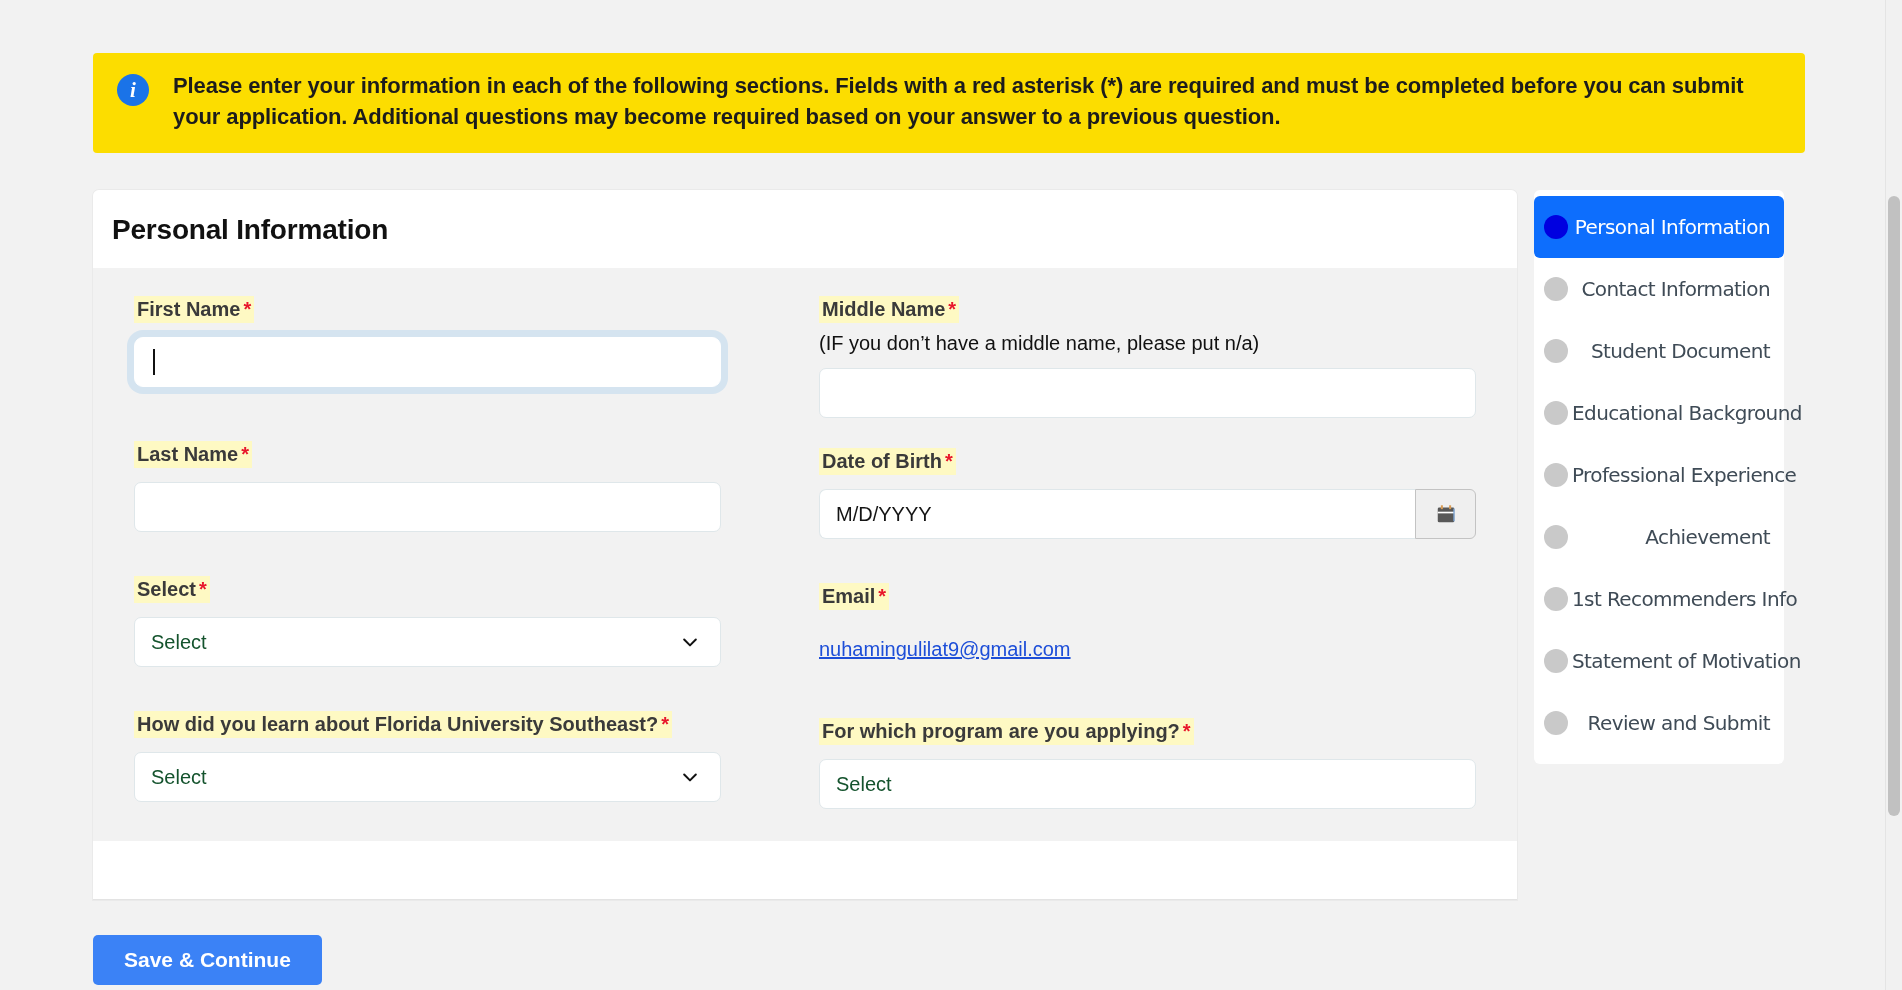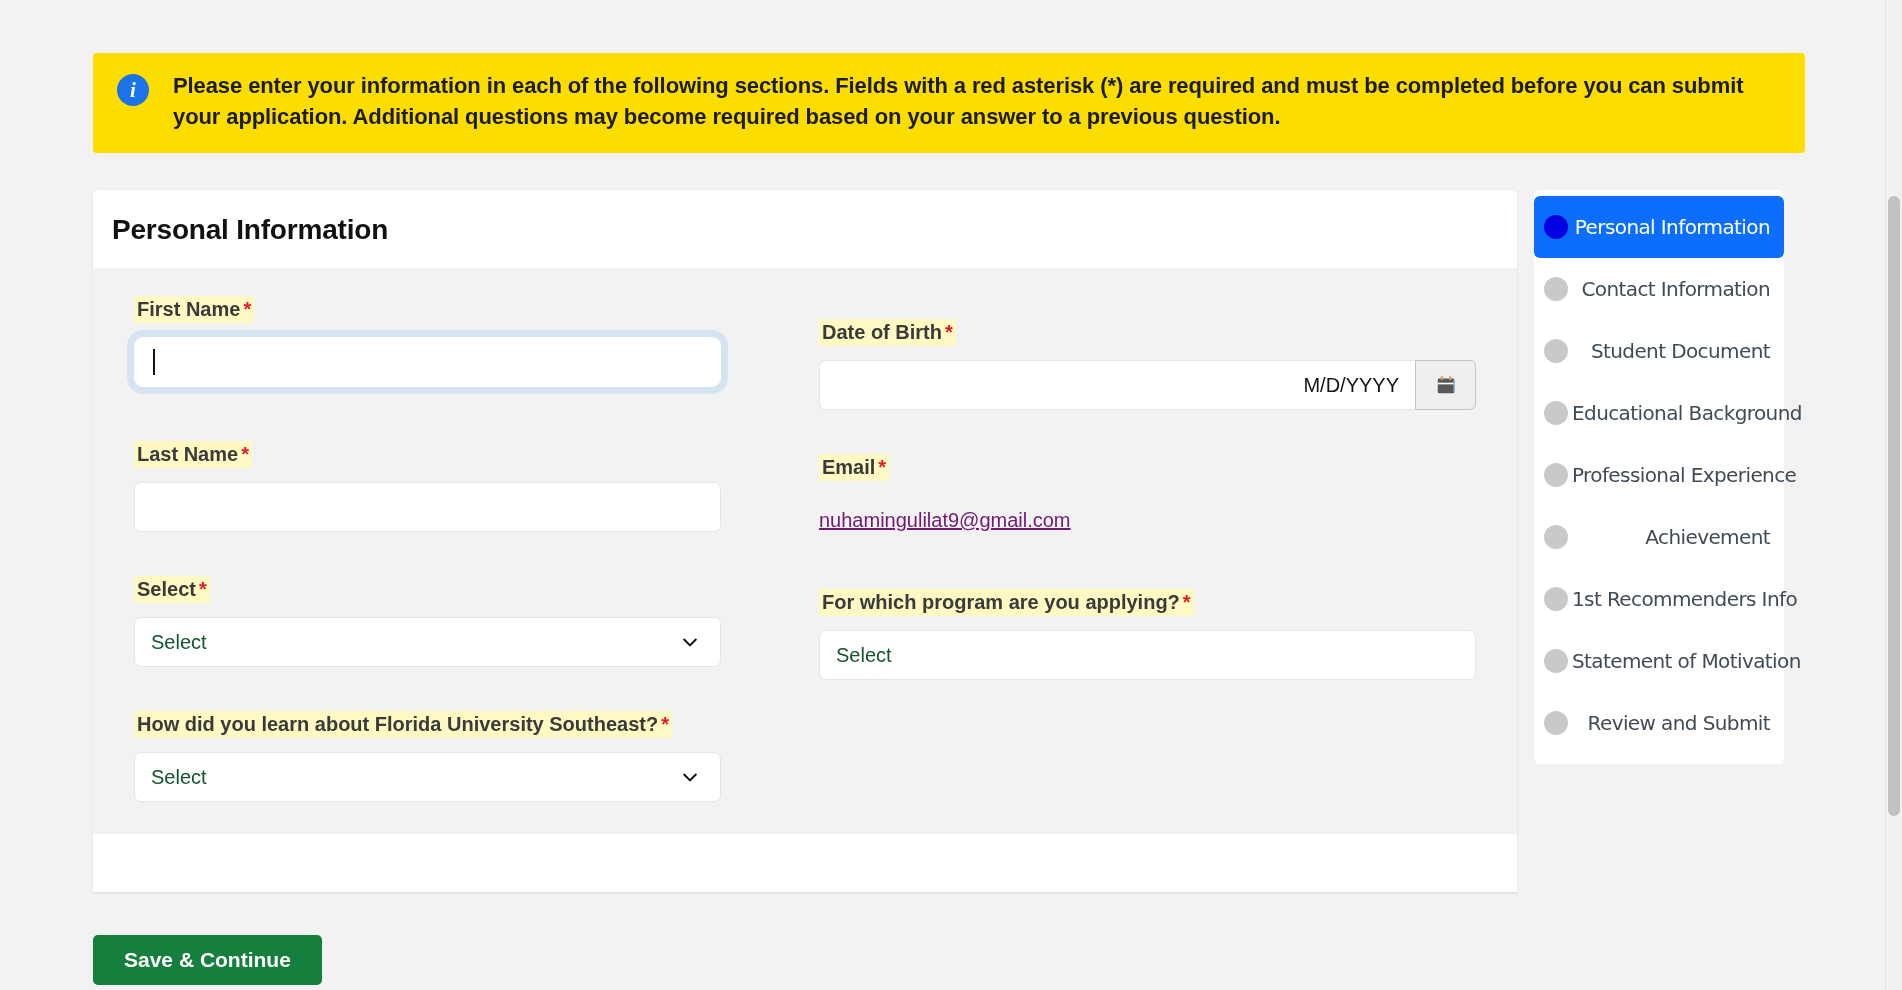--- a/index.html
+++ b/index.html
@@ -151,38 +151,37 @@
     flex: 0 0 auto;
     margin-right: 4px;
   }
 
   
   .date-group { display: flex; width: 100%; }
   .date-group .input {
     border-radius: 7px 0 0 7px;
     border-right: none;
     flex: 1 1 auto;
-    justify-content: flex-end;
   }
   .date-btn {
     flex: 0 0 auto;
     width: 61px;
     height: 50px;
     background: #efefef;
     border: 1px solid #c3c3c3;
     border-radius: 0 6px 6px 0;
     display: flex;
     align-items: center;
     justify-content: center;
     cursor: pointer;
   }
 
   .email-value {
     font-size: 20px;
-    color: #701a75;
+    color: #1d4ed8;
     line-height: 50px;
     height: 50px;
     display: block;
   }
 
   .card-footer {
     background: #ffffff;
     height: 58px;
     border-top: 0;
   }
@@ -192,21 +191,21 @@
     width: 100%;
   }
 
   
   .save-btn {
     position: absolute;
     left: 93px;
     top: 935px;
     width: 229px;
     height: 50px;
-    background: #15803d;
+    background: #3b82f6;
     border: none;
     border-radius: 5px;
     color: #ffffff;
     font-size: 21px;
     font-weight: bold;
     font-family: "Liberation Sans", sans-serif;
     text-align: left;
     padding-left: 31px;
     cursor: pointer;
   }
@@ -326,20 +325,27 @@
               <svg class="chev" viewBox="0 0 24 24">
                   <path d="M5 9l7 7 7-7" fill="none" stroke="#111" stroke-width="2.4" stroke-linecap="round" stroke-linejoin="round"></path>
                 </svg>
             </div>
           </div>
 
         </div>
 
         <div class="col-right">
 
+          <div class="field">
+            <div class="label"><span>Middle Name</span><span class="req">*</span></div>
+            <div class="sublabel">(IF you don’t have a middle name, please put n/a)</div>
+            <div class="input">
+                <span></span>
+              </div>
+          </div>
 
           <div class="field" style="margin-top:23px;">
             <div class="label"><span>Date of Birth</span><span class="req">*</span></div>
             <div class="date-group">
               <div class="input placeholder-dark">
                   <span>M/D/YYYY</span>
                 </div>
               <div class="date-btn">
                 <svg width="22" height="22" viewBox="0 0 24 24">
                   <rect x="3" y="5" width="18" height="16" rx="1.5" fill="#585858"></rect>

